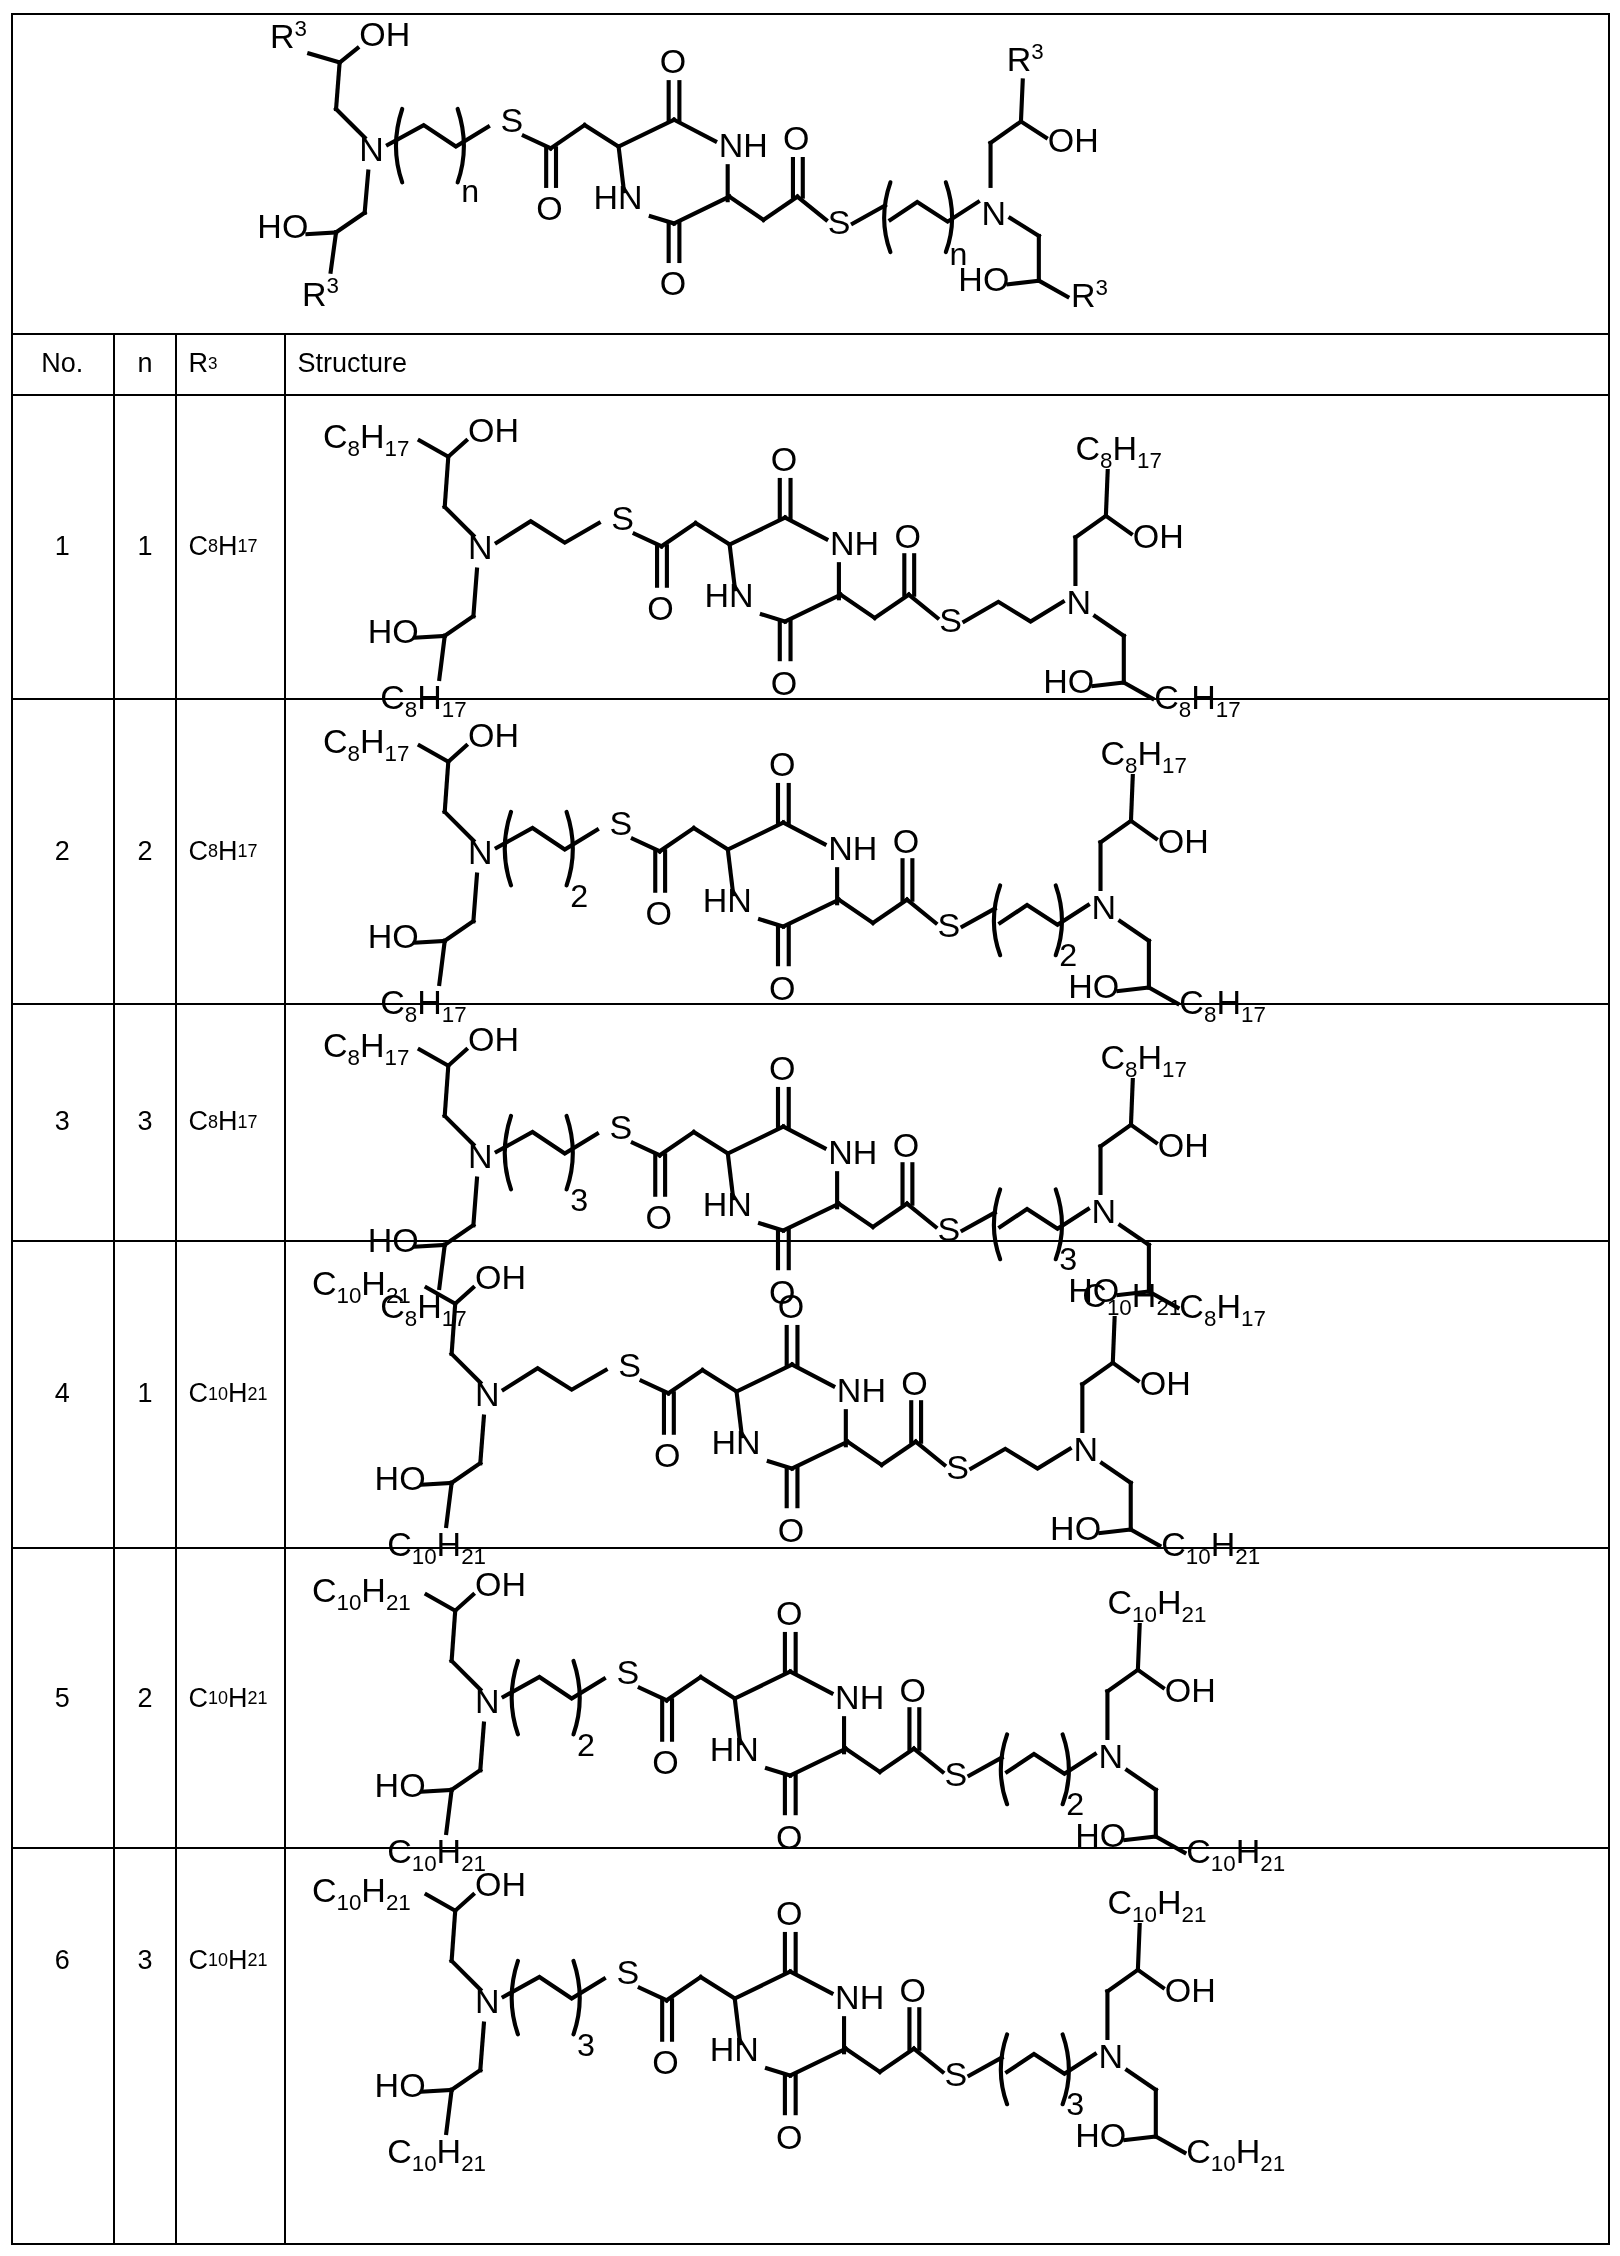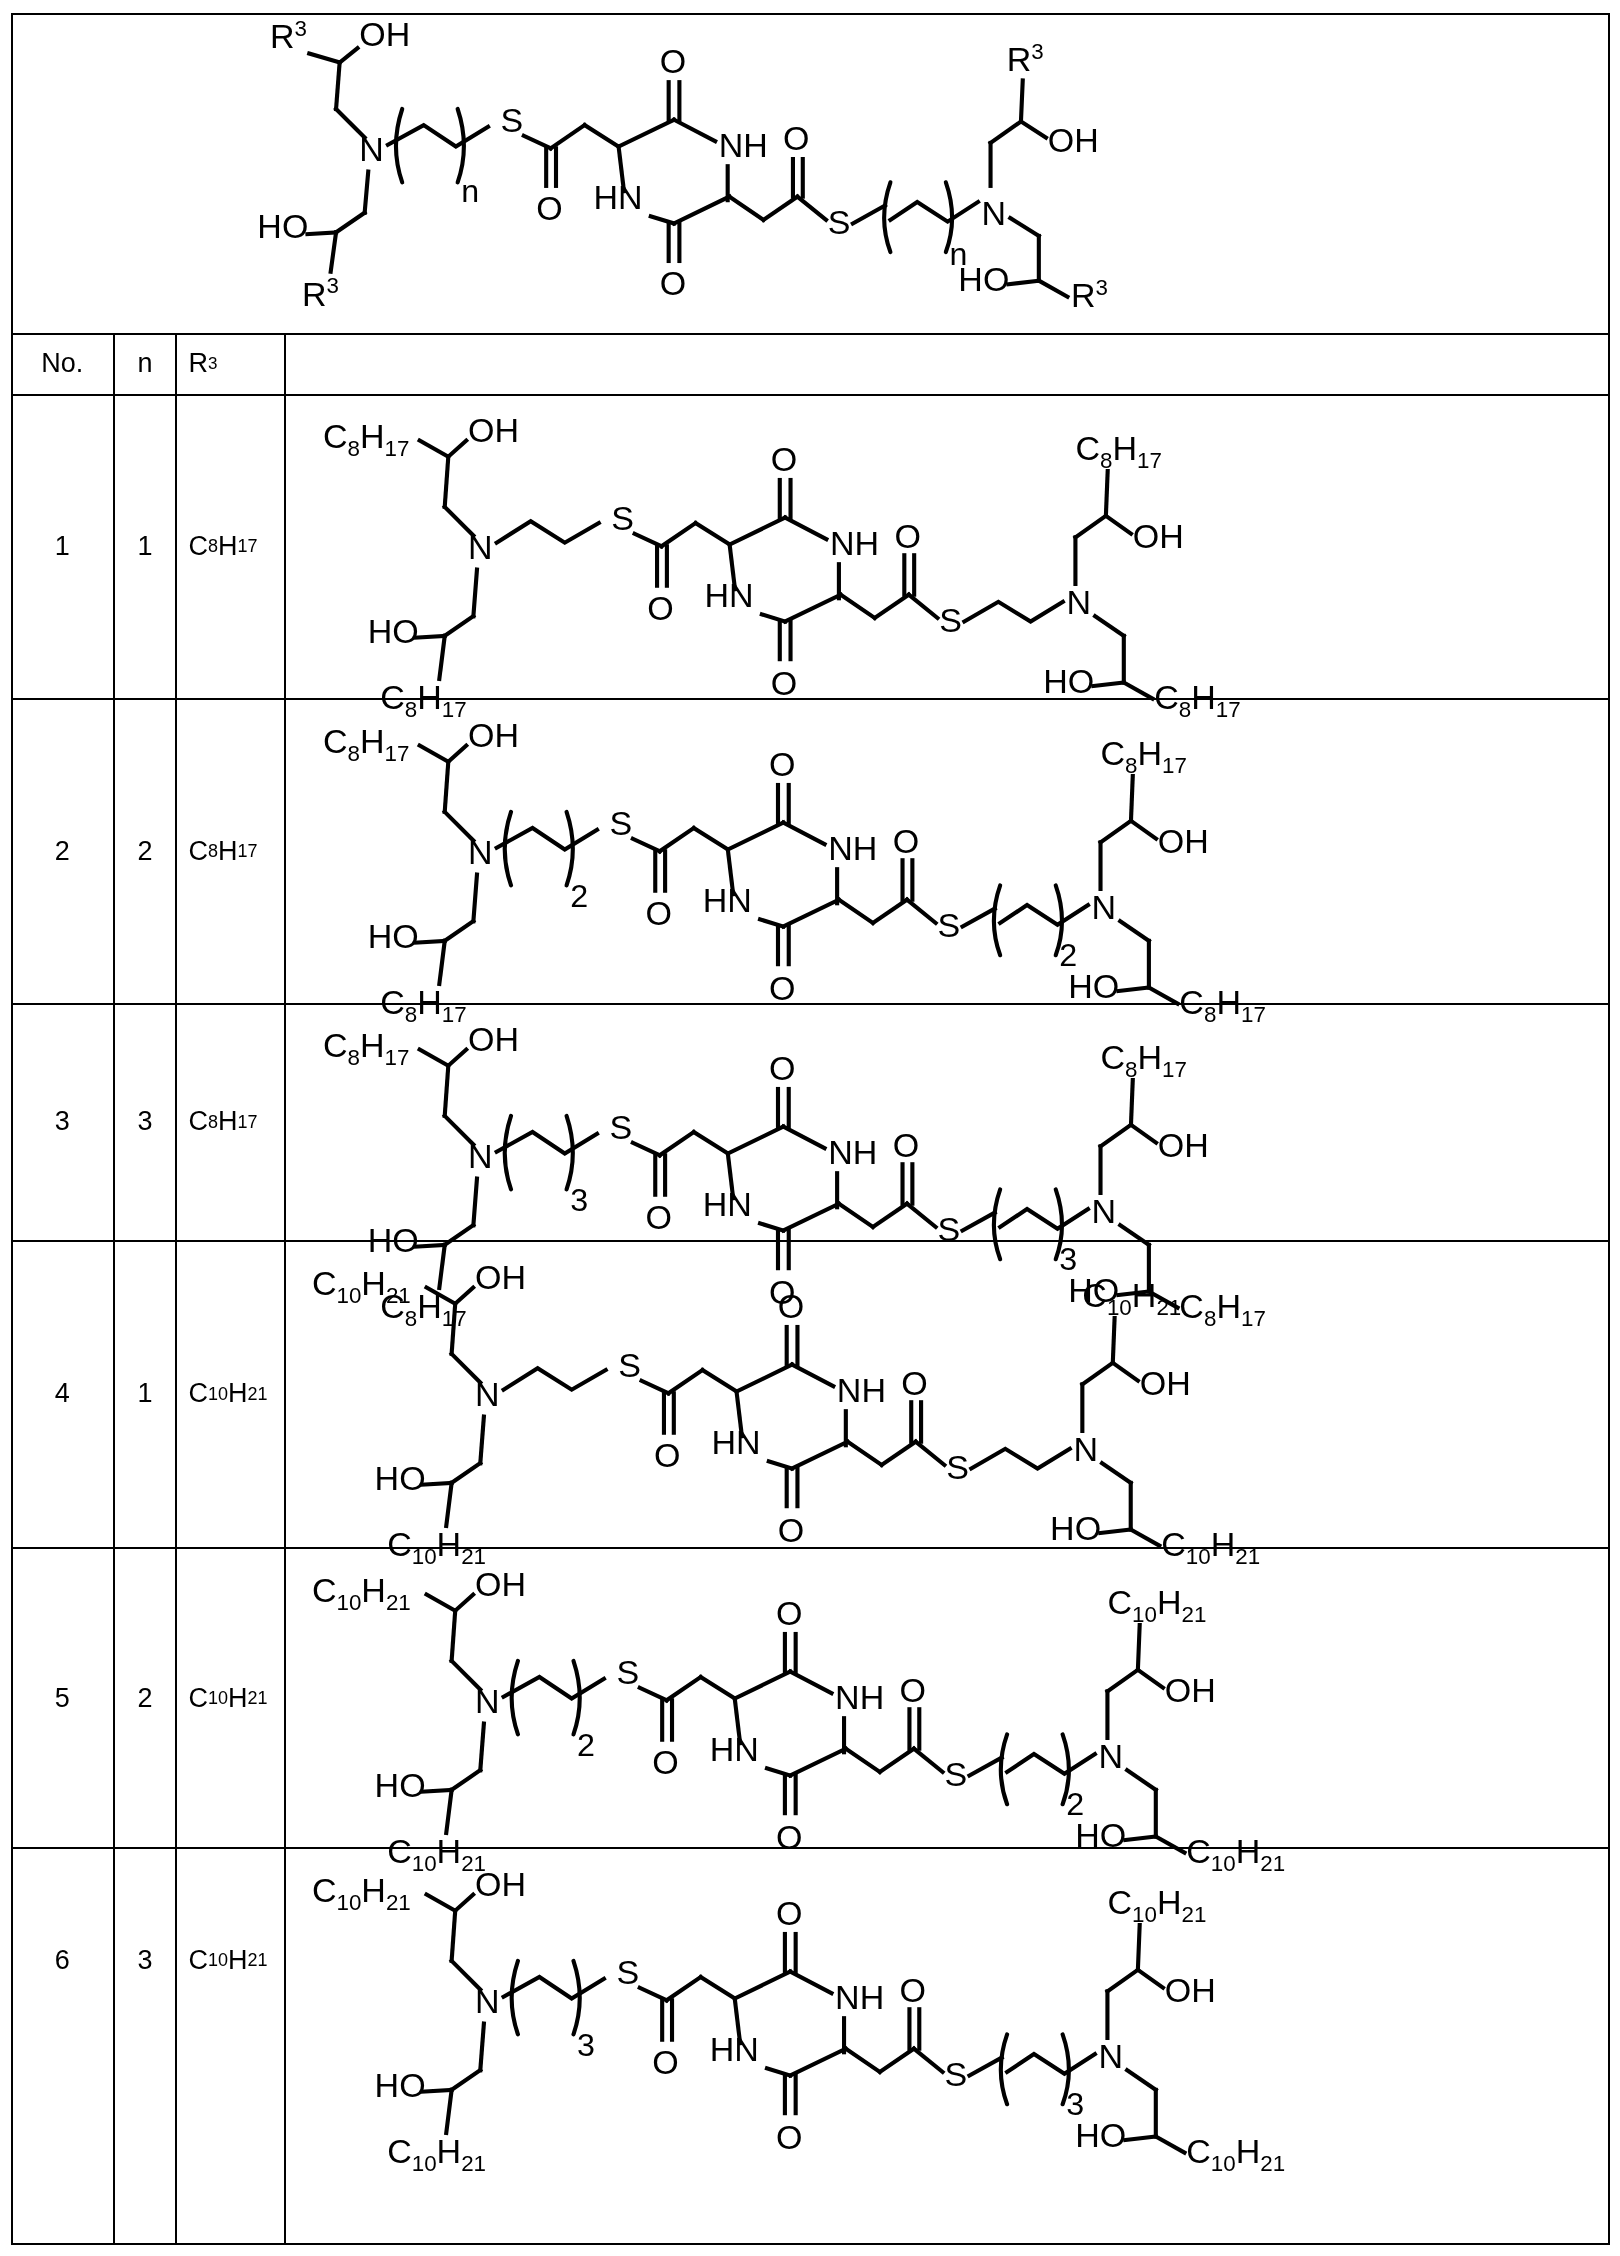--- a/index.html
+++ b/index.html
@@ -141,20 +141,23 @@
 
   <div class="hdr-cell" style="left:10.7px;top:333px;width:103px;height:61px;justify-content:center;padding-left:0;">
     <span>No.</span>
   </div>
   <div class="hdr-cell" style="left:114px;top:333px;width:62px;height:61px;justify-content:center;padding-left:0;">
     <span>n</span>
   </div>
   <div class="hdr-cell" style="left:176px;top:333px;width:109px;height:61px;">
     <span>R</span>
       <sup>3</sup>
+  </div>
+  <div class="hdr-cell" style="left:285px;top:333px;width:1325px;height:61px;">
+    <span>Structure</span>
   </div>
 
   <div class="cell-no" style="left:10.7px;top:394px;width:103px;height:304px;">
     <span>1</span>
   </div>
   <div class="cell-n" style="left:114px;top:394px;width:62px;height:304px;">
     <span>1</span>
   </div>
   <div class="cell-r3" style="left:176px;top:394px;width:109px;height:304px;">
     <span>C</span>

